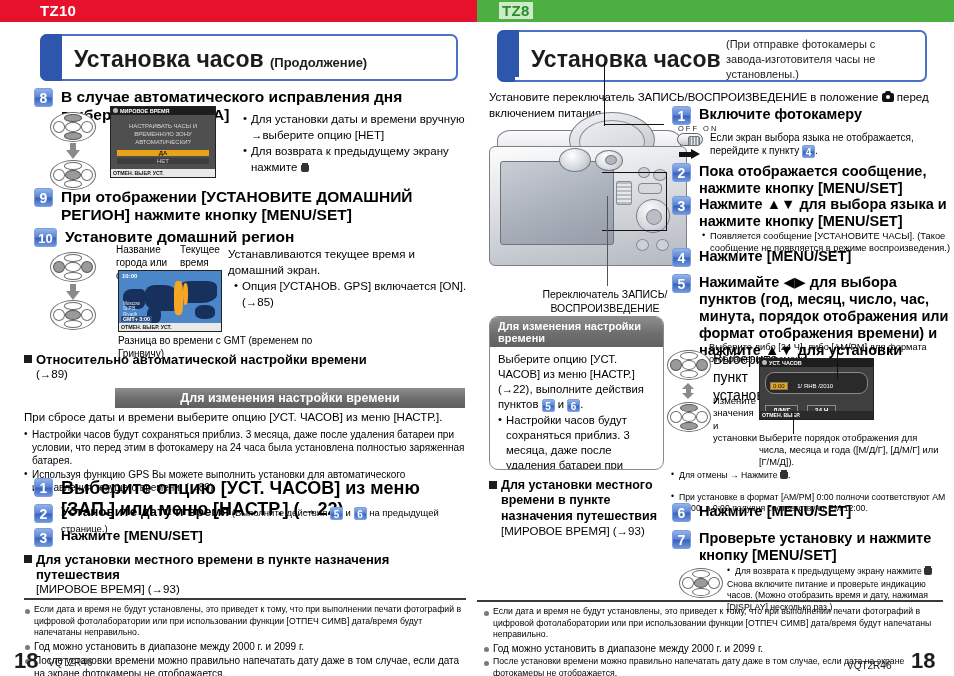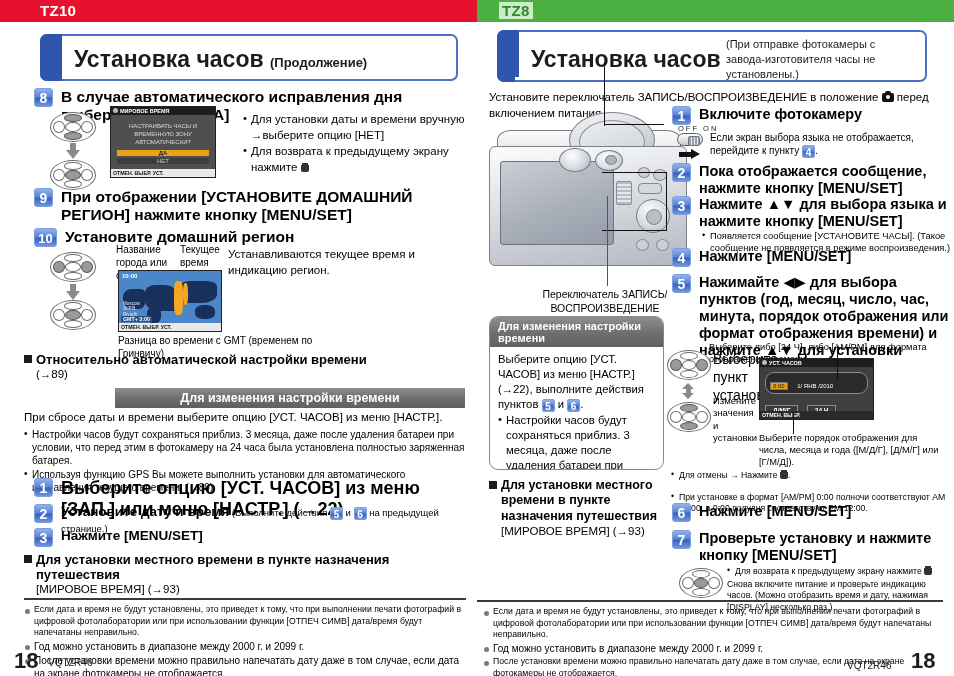--- a/index.html
+++ b/index.html
@@ -352,21 +352,22 @@
         <div>Riyadh</div>
         <div>Nairobi</div>
       </div>
       <div style="position:absolute;left:2px;bottom:9px;color:#fff;font-size:5.3px;font-weight:bold;background:#2d4f7d;padding:0 2px;">GMT+ 3:00</div>
       <div class="lcd-foot">ОТМЕН. ВЫБР. УСТ.</div>
     </div>
 
     <div class="smalltxt" style="position:absolute;left:118px;top:334px;width:230px;">Разница во времени с GMT (временем по Гринвичу)</div>
 
     <div class="bodytxt" style="position:absolute;left:228px;top:247px;width:242px;">
-      <div>Устанавливаются текущее время и индикацию регион.</div>
+      <div>Устанавливаются текущее время и домашний экран.</div>
+      <div class="bul" style="margin-top:1px;margin-left:6px;">Опция [УСТАНОВ. GPS] включается [ON]. (→85)</div>
     </div>
 
     <div style="position:absolute;left:24px;top:352px;width:440px;">
       <div class="sq" style="font-size:13px;">Относительно автоматической настройки времени</div>
       <div class="bodytxt" style="margin-left:12px;">(→89)</div>
     </div>
 
     <div class="greybar" style="position:absolute;left:115px;top:388px;width:350px;">Для изменения настройки времени</div>
 
     <div style="position:absolute;left:24px;top:410px;width:442px;">

